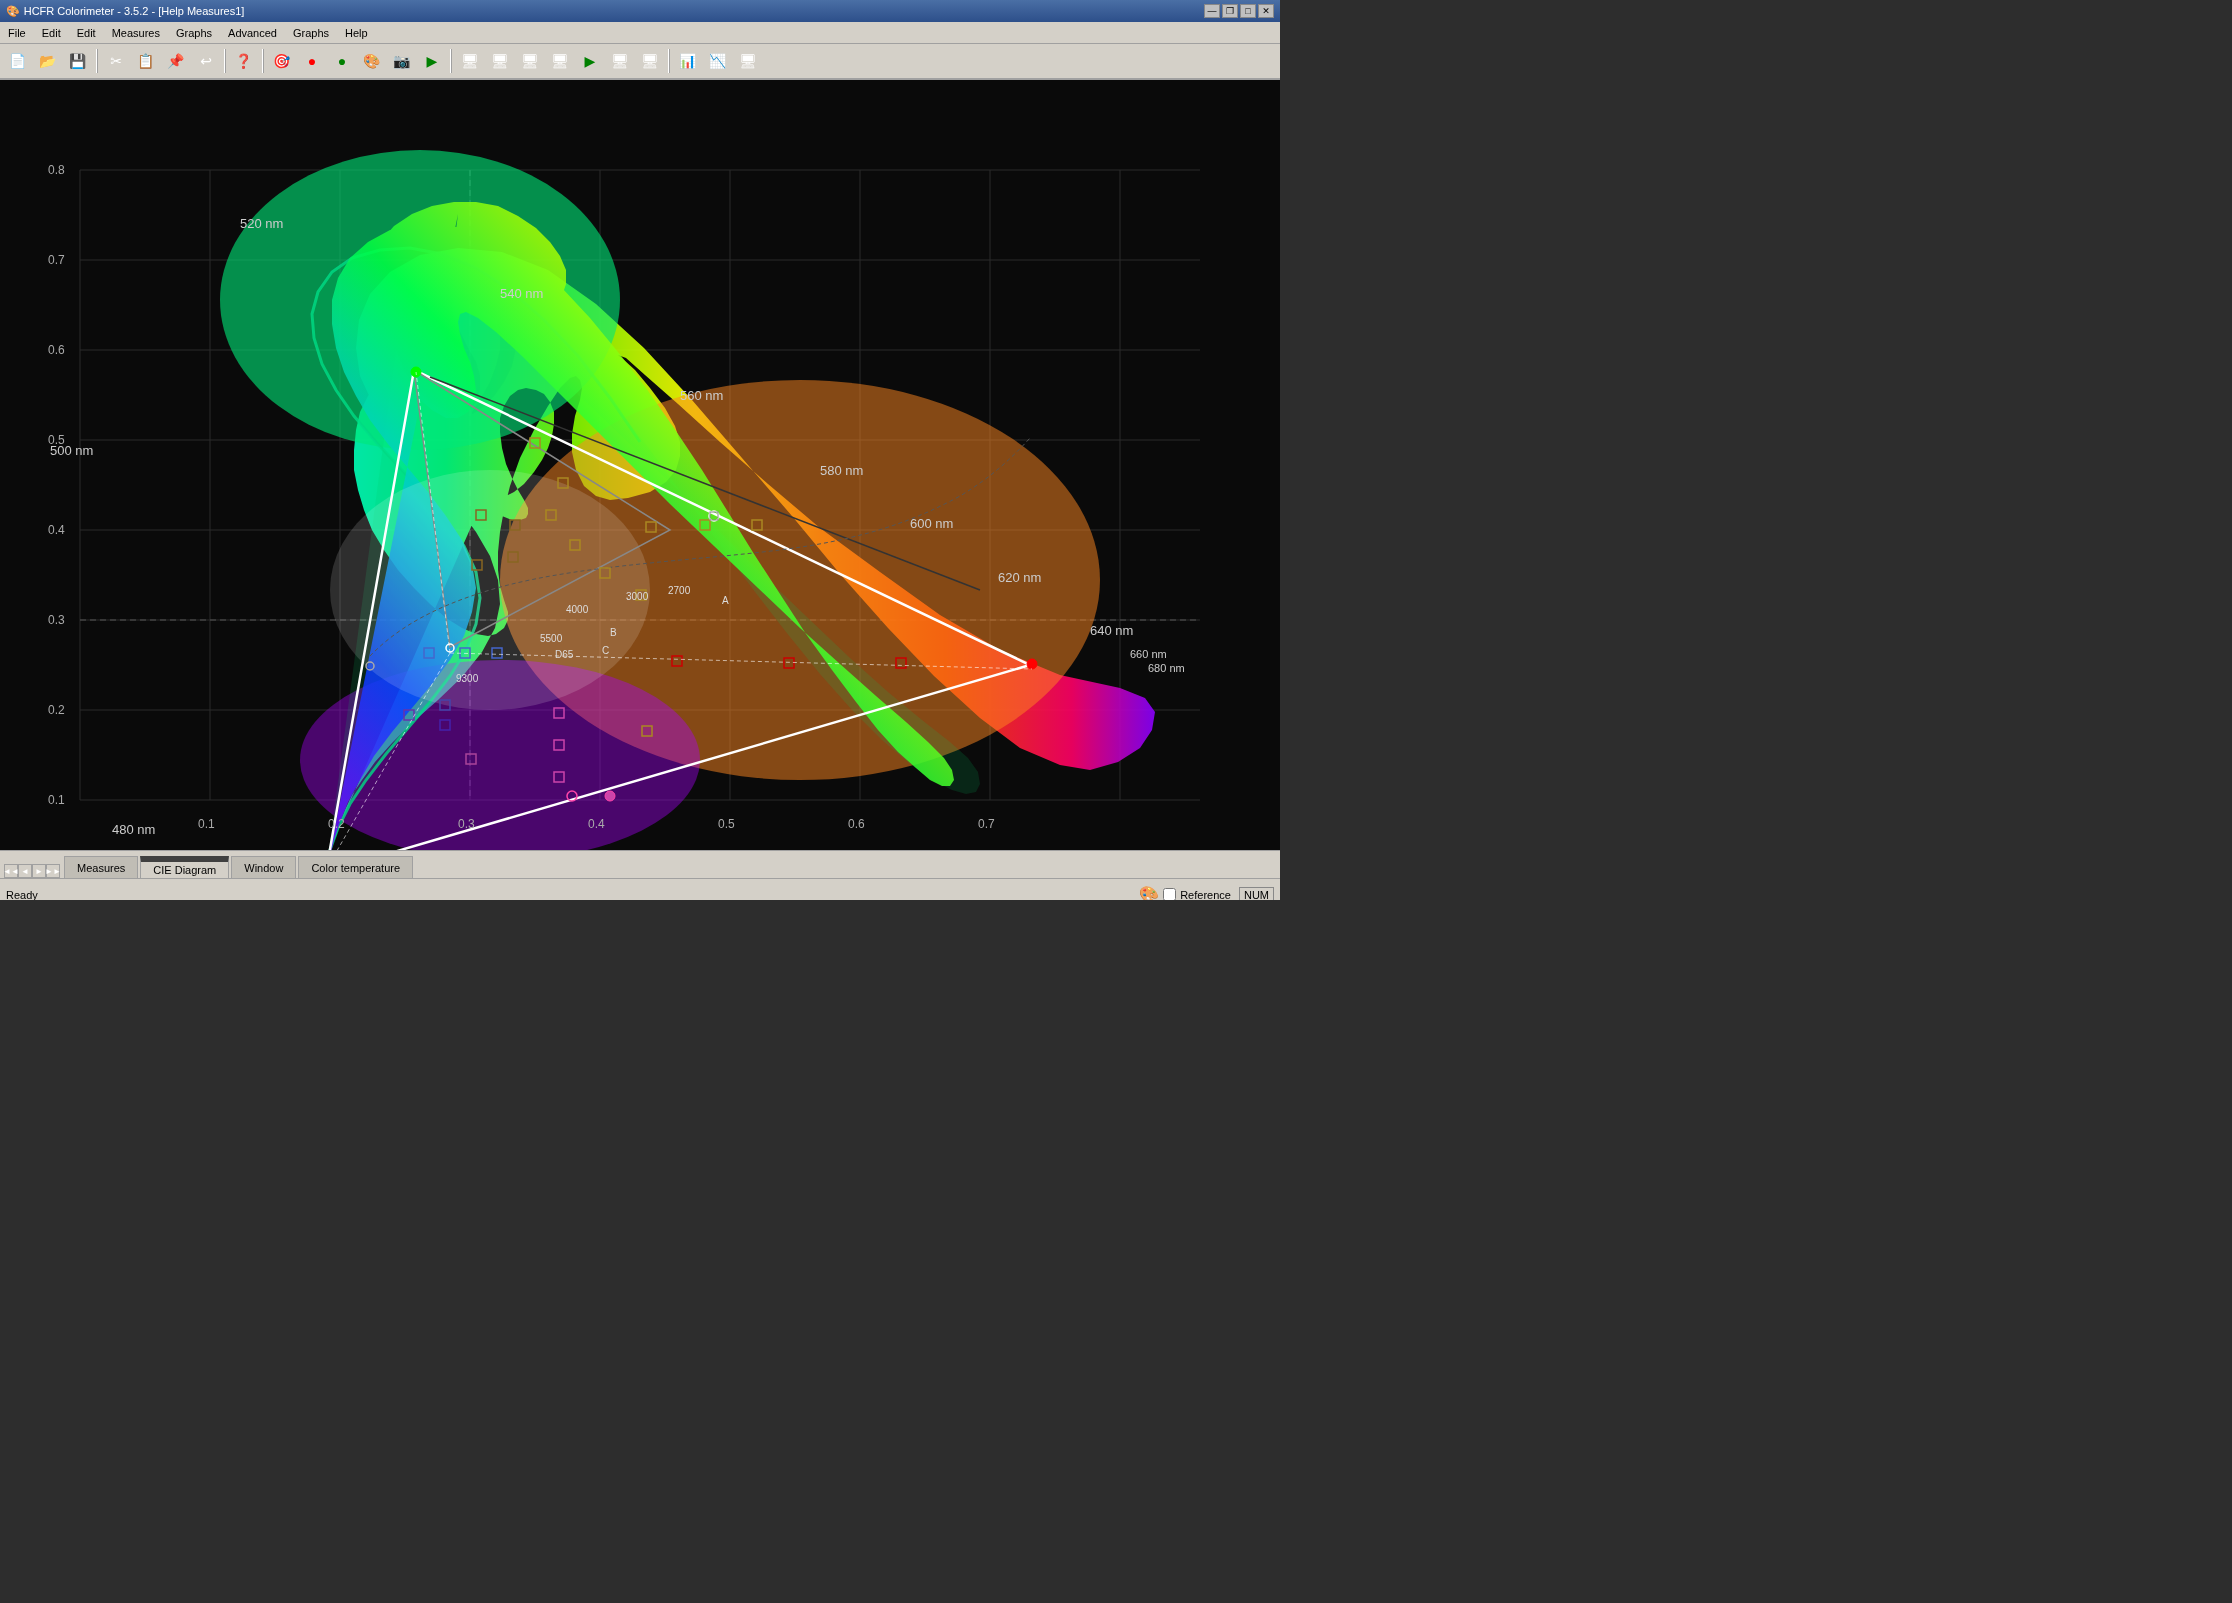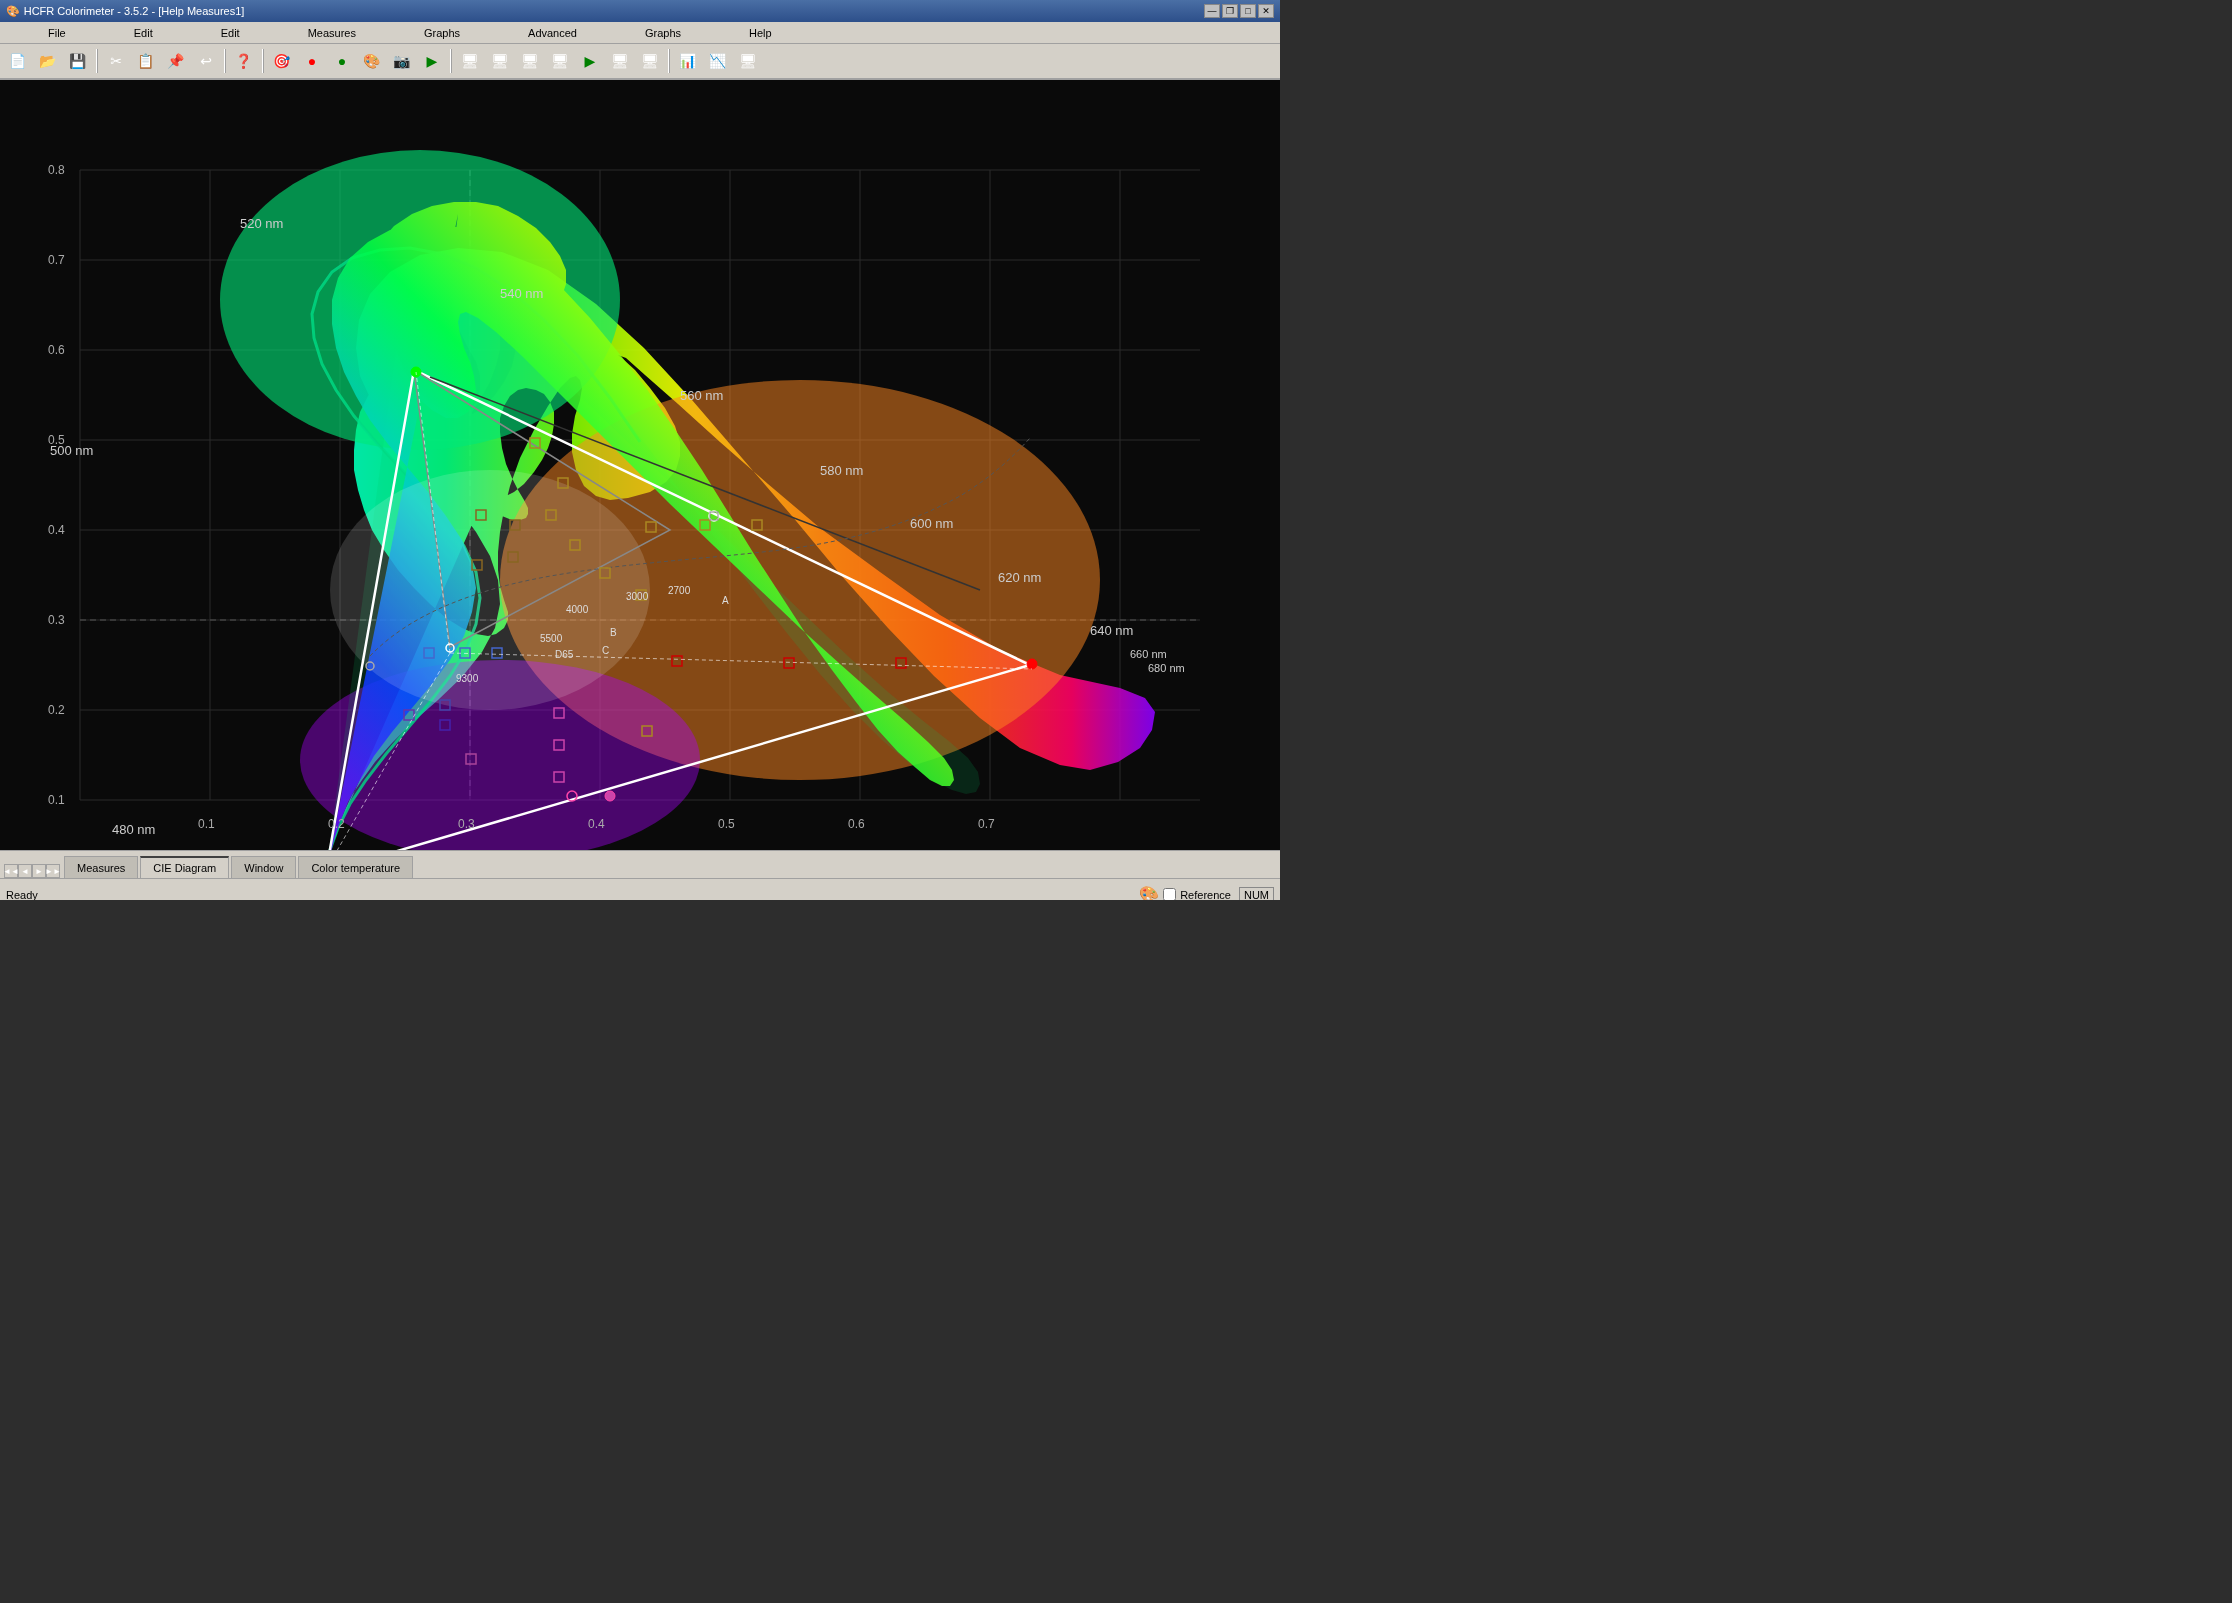--- a/index.html
+++ b/index.html
@@ -22,28 +22,27 @@
     
     
     #menubar {
       background: #d4d0c8;
       height: 22px;
       display: flex;
       align-items: center;
       border-bottom: 1px solid #a0a0a0;
     }
     .menu-item {
-      padding: 2px 20px;
+      padding: 2px 8px;
       font-size: 11px;
       color: #000;
       cursor: pointer;
       height: 100%;
       display: flex;
       align-items: center;
-      margin-left: 28px;
     }
     
     
     #toolbar {
       background: #d4d0c8;
       height: 36px;
       display: flex;
       align-items: center;
       padding: 2px 4px;
       gap: 2px;
@@ -90,21 +89,21 @@
       font-size: 11px;
       color: #000;
       cursor: pointer;
       height: 22px;
       display: flex;
       align-items: center;
       margin-right: 2px;
     }
     .tab.active {
       background: #d4d0c8;
-      border-top: 2px solid #404040;
+      border-top: 6px solid #404040;
       z-index: 1;
     }
     .tab-nav { display: flex; align-items: center; margin-right: 4px; }
     .tab-nav-btn { width: 14px; height: 14px; background: #d4d0c8; border: 1px solid #a0a0a0; display: flex; align-items: center; justify-content: center; font-size: 8px; cursor: pointer; }
     
     
     #statusbar {
       background: #d4d0c8;
       height: 32px;
       display: flex;

